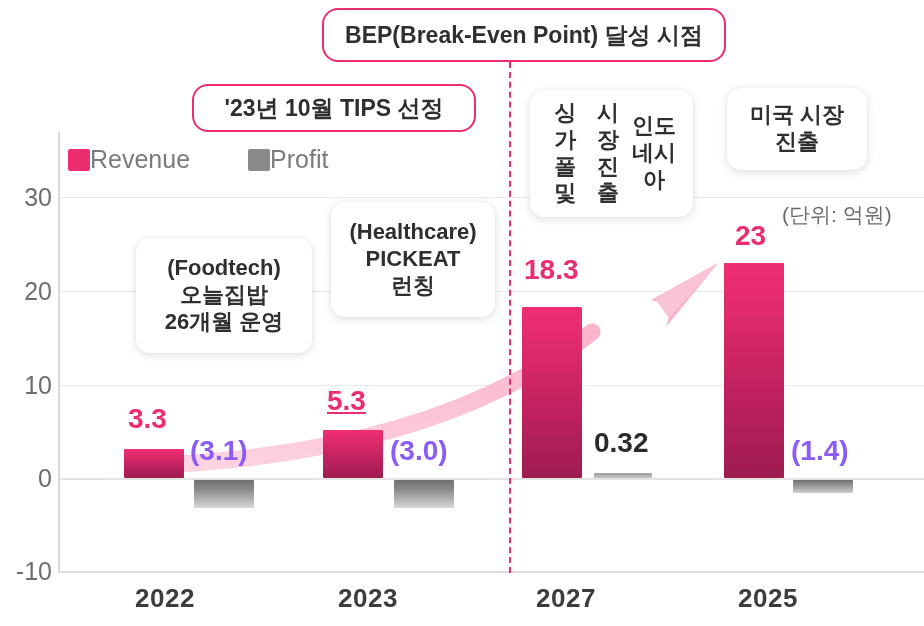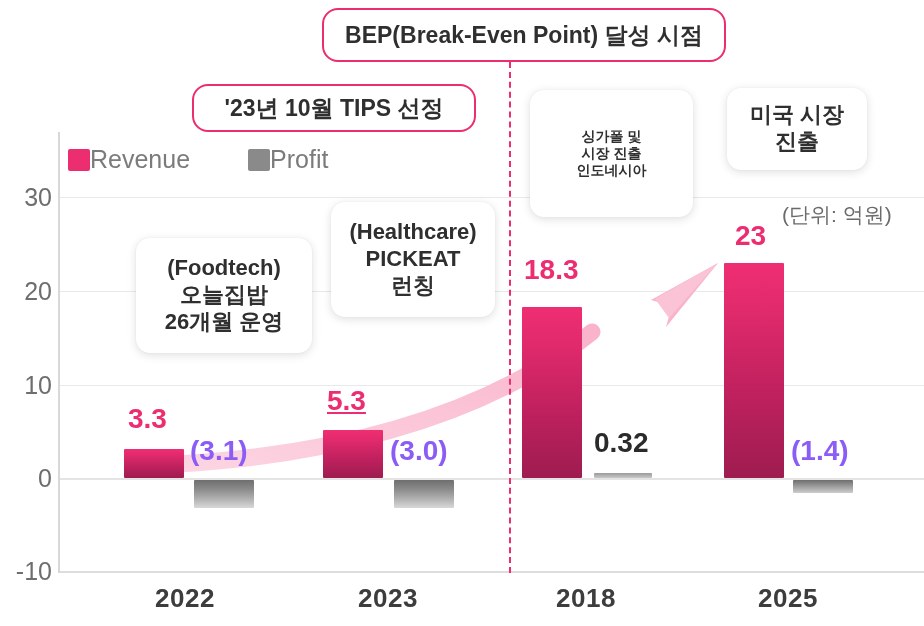--- a/index.html
+++ b/index.html
@@ -49,21 +49,20 @@
     color: #6e6e6e;
     line-height: 1;
     font-family: "Liberation Sans", sans-serif;
   }
   .xtick {
     position: absolute;
     top: 583px;
     font-size: 26px;
     font-weight: bold;
     color: #3d3d3d;
-    text-align: center;
     letter-spacing: 0.5px;
   }
 
   
   .legend {
     position: absolute;
     left: 68px;
     top: 147px;
     display: flex;
     align-items: center;
@@ -250,29 +249,29 @@
     <span>오늘집밥</span>
     <span>26개월 운영</span>
   </div>
 
   <div class="anno" style="left:331px; top:202px; width:164px; height:115px; font-size:22px; flex-direction:column;">
     <span>(Healthcare)</span>
     <span>PICKEAT</span>
     <span>런칭</span>
   </div>
 
-  <div class="anno" style="left:530px; top:90px; width:163px; height:127px; font-size:14px; flex-direction:column;">
+  <div class="anno" style="left:530px; top:90px; width:163px; height:127px; font-size:22px; flex-direction:row;">
     <span>싱가폴 및</span>
     <span>시장 진출</span>
     <span>인도네시아</span>
   </div>
 
   <div class="anno" style="left:727px; top:88px; width:140px; height:82px; font-size:22px; flex-direction:column;">
     <span>미국 시장</span>
     <span>진출</span>
   </div>
 
   <div class="xtick" style="left:135px; width:100px;">2022</div>
   <div class="xtick" style="left:338px; width:100px;">2023</div>
-  <div class="xtick" style="left:536px; width:100px;">2018</div>
+  <div class="xtick" style="left:536px; width:100px;">2027</div>
   <div class="xtick" style="left:738px; width:100px;">2025</div>
 
 </div>
 
 </body></html>

